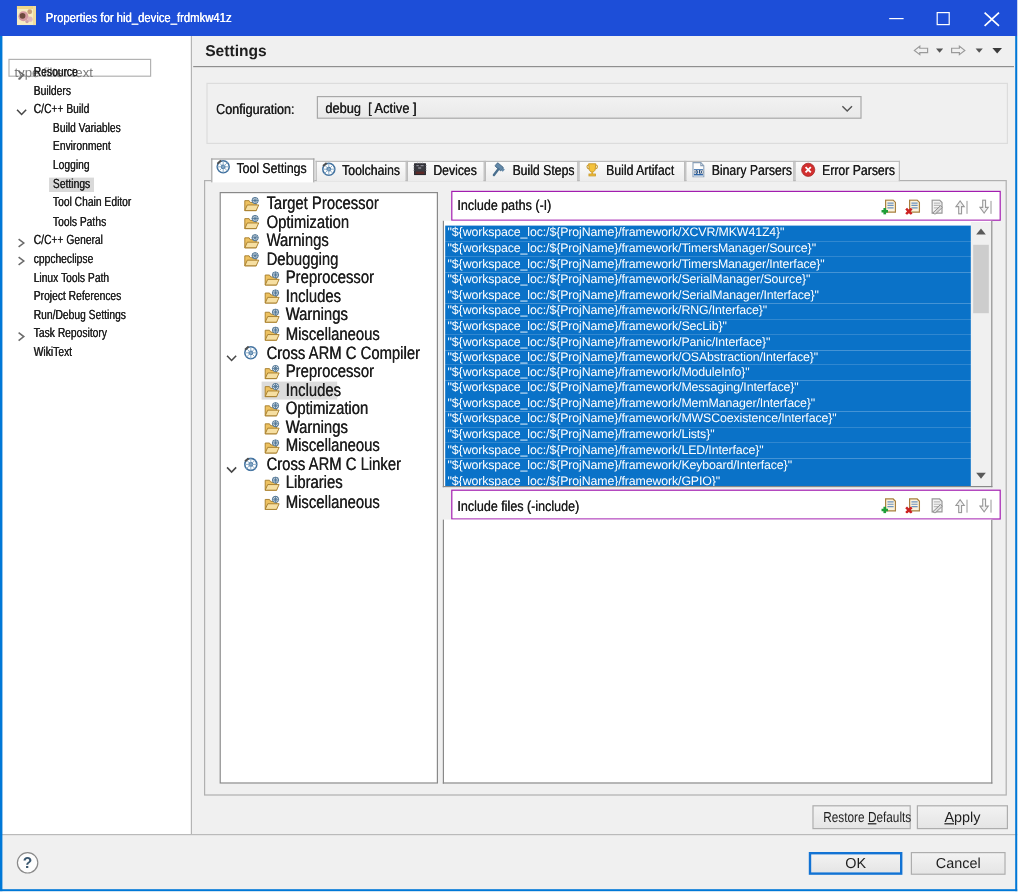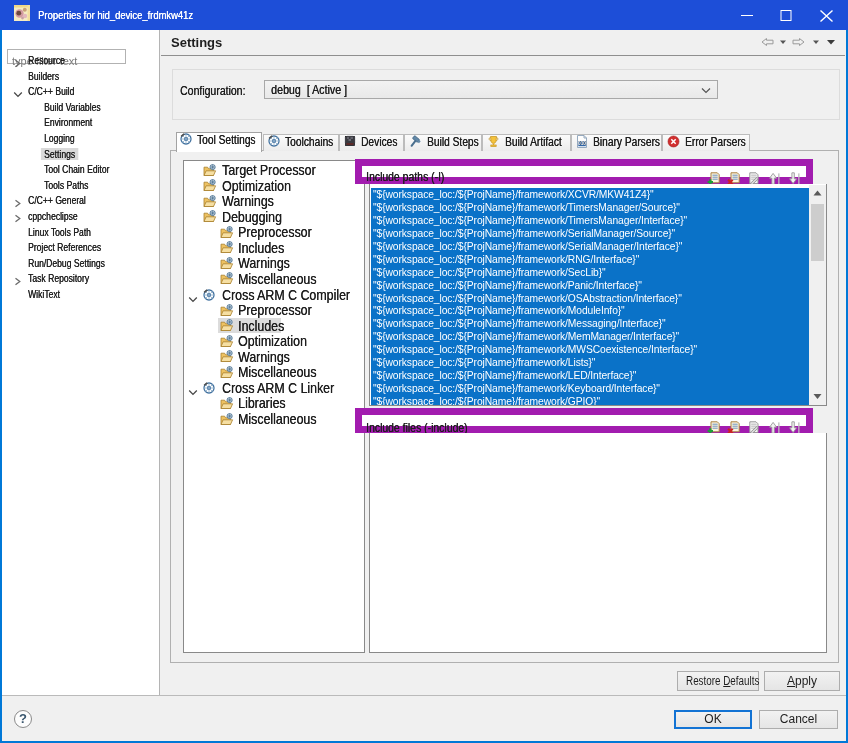--- a/index.html
+++ b/index.html
@@ -38,21 +38,21 @@
 #content{position:absolute;left:170px;top:150px;width:669px;height:513px;border:1px solid #b0b0b0;background:#f0f0f0;box-sizing:border-box}
 #mtree{position:absolute;left:183px;top:160px;width:182px;height:493px;border:1px solid #898989;background:#fff;box-sizing:border-box;overflow:hidden}
 #mtreeinner{position:absolute;left:0;top:1px;width:100%}
 .mrow{position:relative;height:15.57px;font-size:15px;color:#1e1e1e;white-space:nowrap;line-height:15.57px}
 .mrow .chev{position:absolute;left:4px;top:4px}
 .mrow .ic1{position:absolute;left:19px;top:1.5px}
 .mrow .tx1{position:absolute;left:38px;top:0;display:inline-block;transform-origin:0 50%;transform:scaleX(.825)}
 .mrow .ic2{position:absolute;left:36px;top:1.5px}
 .mrow .tx2{position:absolute;left:54px;top:0;display:inline-block;transform-origin:0 50%;transform:scaleX(.825)}
 .mselbg{position:absolute;left:34px;top:0;width:63px;height:15.57px;background:#dcdcdc}
-.lsthead{position:absolute;left:355px;width:458px;height:25px;border:7px solid #a21caf;background:#fff;box-sizing:border-box}
+.lsthead{position:absolute;left:376px;width:458px;height:25px;border:1px solid #a21caf;background:#fff;box-sizing:border-box}
 .lsthead .cap{position:absolute;left:4px;top:4px;font-size:12px;color:#1e1e1e;white-space:nowrap;display:inline-block;transform-origin:0 50%;transform:scaleX(.87)}
 .lsthead .icons{position:absolute;right:6px;top:6px;display:flex}
 .lsthead .icons svg{margin-left:7px}
 #plist{position:absolute;left:369px;top:184px;width:458px;height:222px;border:1px solid #898989;border-top:none;background:#fff;box-sizing:border-box;overflow:hidden}
 #plistinner{position:absolute;left:1px;top:4px;width:439px}
 .prow{height:12.95px;line-height:13.1px;font-size:10.3px;letter-spacing:-0.1px;color:#fff;background:#0a72c8;white-space:nowrap;padding-left:2px;overflow:hidden}
 #pscroll{position:absolute;right:0px;top:1px;width:17px;height:220px;background:#f0f0f0}
 #pthumb{position:absolute;left:2px;top:19px;width:13px;height:57px;background:#cdcdcd}
 .sarrow{position:absolute;left:1px;width:15px}
 #flist{position:absolute;left:369px;top:433px;width:458px;height:220px;border:1px solid #898989;border-top:none;background:#fff;box-sizing:border-box}

